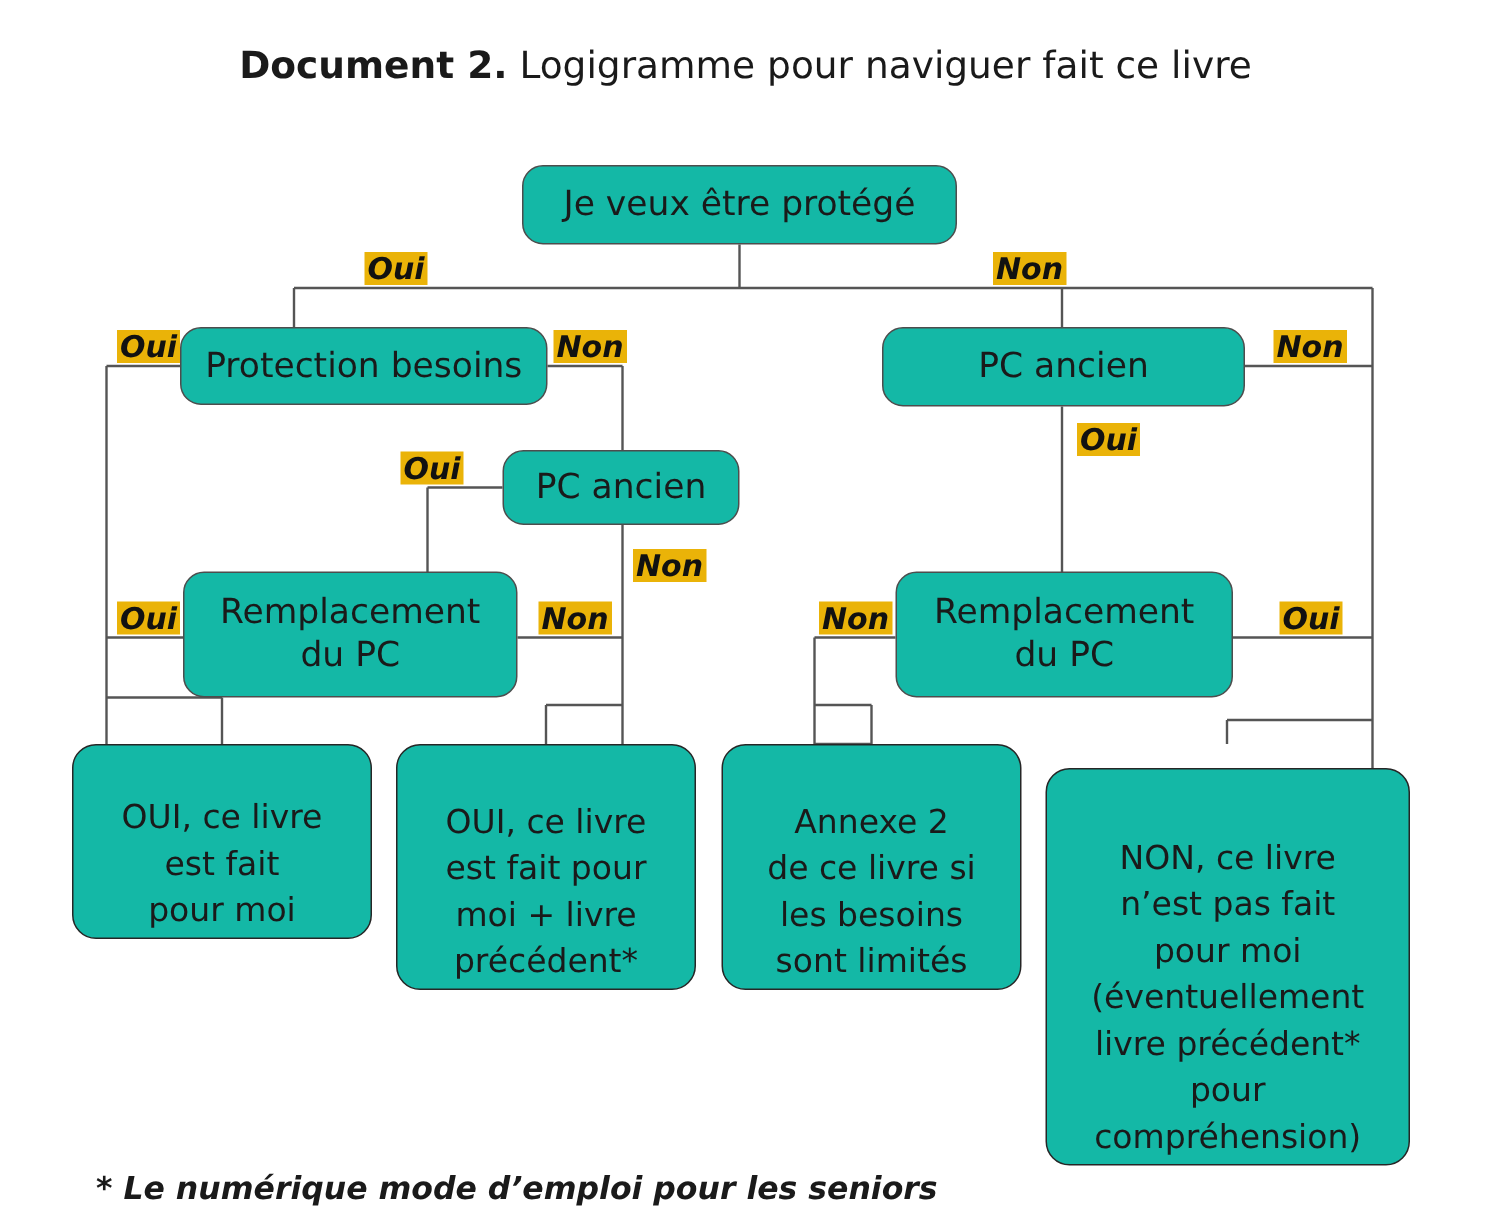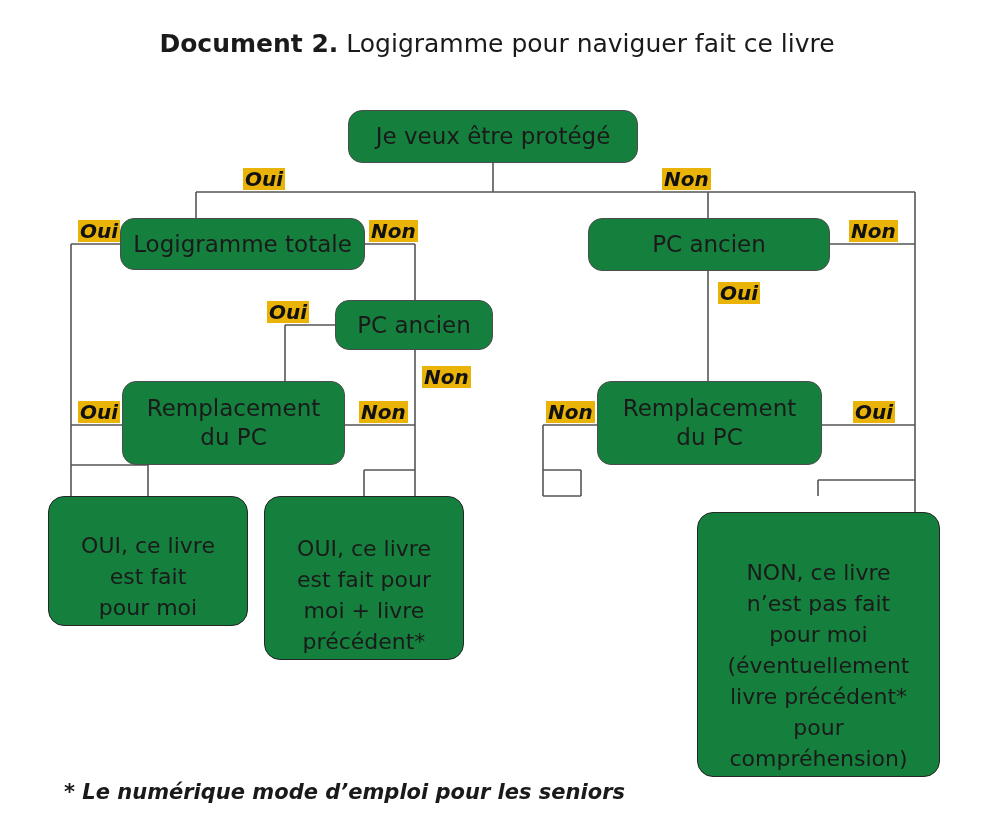--- a/index.html
+++ b/index.html
@@ -51,21 +51,21 @@
     height: 820px;
     pointer-events: none;
   }
 
   
   .node {
     position: absolute;
     box-sizing: border-box;
     border: 1.6px solid #4d4d4d;
     border-radius: 14px;
-    background: #15803d;
+    background: #14b8a6;
     display: flex;
     align-items: center;
     justify-content: center;
     text-align: center;
     font-size: 23px;
     line-height: 29px;
     color: #1a1a1a;
     padding: 2px 8px;
     white-space: pre-line;
   }
@@ -161,21 +161,21 @@
 
     <path d="M915,480 L818,480"></path>
     <path d="M818,480 L818,496"></path>
   </svg>
 
   <div class="node" style="left:348px; top:110px; width:290px; height:53px;">
     <span>Je veux être protégé</span>
   </div>
 
   <div class="node" style="left:120px; top:218px; width:245px; height:52px;">
-    <span>Logigramme totale</span>
+    <span>Protection besoins</span>
   </div>
 
   <div class="node" style="left:335px; top:300px; width:158px; height:50px;">
     <span>PC ancien</span>
   </div>
 
   <div class="node" style="left:122px; top:381px; width:223px; height:84px;">
     <span>Remplacement
 du PC</span>
   </div>
@@ -195,20 +195,26 @@
 pour moi</span>
   </div>
 
   <div class="node terminal" style="left:264px; top:496px; width:200px; height:164px;">
     <span>OUI, ce livre
 est fait pour
 moi + livre
 précédent*</span>
   </div>
 
+  <div class="node terminal" style="left:481px; top:496px; width:200px; height:164px;">
+    <span>Annexe 2
+de ce livre si
+les besoins
+sont limités</span>
+  </div>
 
   <div class="node terminal" style="left:697px; top:496px; width:243px; height:265px;margin-top:16px;">
     <span>NON, ce livre
 n’est pas fait
 pour moi
 (éventuellement
 livre précédent*
 pour
 compréhension)</span>
   </div>

